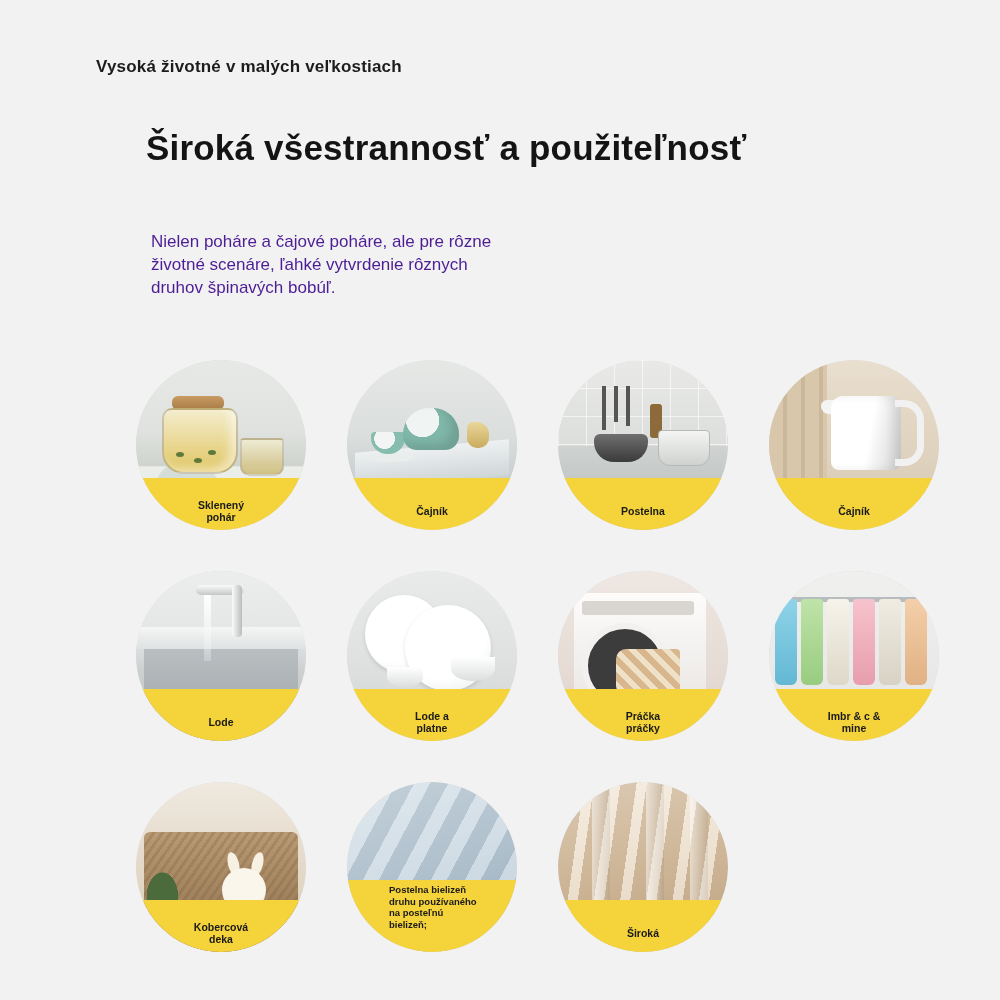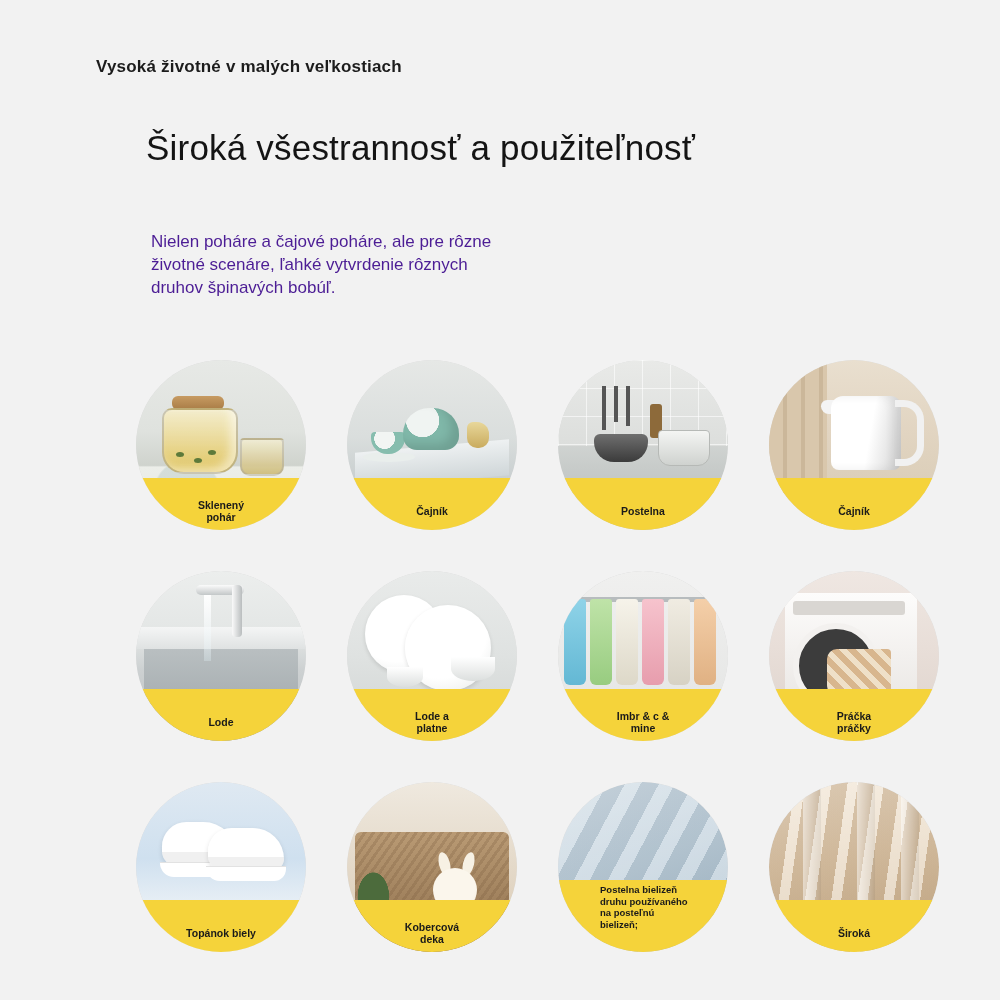--- a/index.html
+++ b/index.html
@@ -26,21 +26,21 @@
     font-size: 17px;
     font-weight: bold;
     color: #1c1c1c;
     letter-spacing: 0.2px;
   }
   .headline {
     position: absolute;
     left: 146px;
     top: 128px;
     font-size: 35px;
-    font-weight: normal;
+    font-weight: bold;
     color: #141414;
     letter-spacing: 0.2px;
   }
   .subtext {
     position: absolute;
     left: 151px;
     top: 230px;
     width: 520px;
     font-size: 17px;
     line-height: 23px;
@@ -447,59 +447,48 @@
         <div class="bowl" style="left:104px;top:86px;width:44px;height:24px;"></div>
         <div class="bowl" style="left:40px;top:96px;width:36px;height:20px;"></div>
       </div>
       <div class="caption-band">
         <div class="caption-text cap-low">Lode a
 platne</div>
       </div>
     </div>
 
     <div class="tile">
+      <div class="photo p-wash">
+        <div class="machine"></div>
+        <div class="ctrl"></div>
+        <div class="door"></div>
+        <div class="cloth"></div>
+      </div>
+      <div class="caption-band">
+        <div class="caption-text cap-low">Práčka
+práčky</div>
+      </div>
+    </div>
+
+    <div class="tile">
       <div class="photo p-laundry">
         <div class="rack"></div>
         <div class="towel" style="left:6px;background:linear-gradient(180deg,#8fd3e8,#63b8d4);"></div>
         <div class="towel" style="left:32px;background:linear-gradient(180deg,#bfe3a8,#98cc80);"></div>
         <div class="towel" style="left:58px;background:linear-gradient(180deg,#f6f3ea,#ddd8c8);"></div>
         <div class="towel" style="left:84px;background:linear-gradient(180deg,#f6c3cd,#e79dad);"></div>
         <div class="towel" style="left:110px;background:linear-gradient(180deg,#f0ece2,#d7d2c4);"></div>
         <div class="towel" style="left:136px;background:linear-gradient(180deg,#f4cfa9,#e0b183);"></div>
       </div>
       <div class="caption-band">
         <div class="caption-text cap-low">Imbr &amp; c &amp;
 mine</div>
       </div>
     </div>
 
-    <div class="tile">
-      <div class="photo p-wash">
-        <div class="machine"></div>
-        <div class="ctrl"></div>
-        <div class="door"></div>
-        <div class="cloth"></div>
-      </div>
-      <div class="caption-band">
-        <div class="caption-text cap-low">Práčka
-práčky</div>
-      </div>
-    </div>
-
-    <div class="tile">
-      <div class="photo p-shoes">
-        <div class="shoe" style="left:26px;top:40px;width:74px;height:44px;"></div>
-        <div class="sole" style="left:24px;top:80px;width:78px;height:14px;"></div>
-        <div class="shoe" style="left:72px;top:46px;width:76px;height:42px;"></div>
-        <div class="sole" style="left:70px;top:84px;width:80px;height:14px;"></div>
-      </div>
-      <div class="caption-band">
-        <div class="caption-text cap-low">Topánok biely</div>
-      </div>
-    </div>
 
     <div class="tile">
       <div class="photo p-rug">
         <div class="mat"></div>
         <div class="plant"></div>
         <div class="ear" style="left:92px;top:70px;transform:rotate(-14deg);"></div>
         <div class="ear" style="left:116px;top:70px;transform:rotate(14deg);"></div>
         <div class="bunny"></div>
       </div>
       <div class="caption-band">

